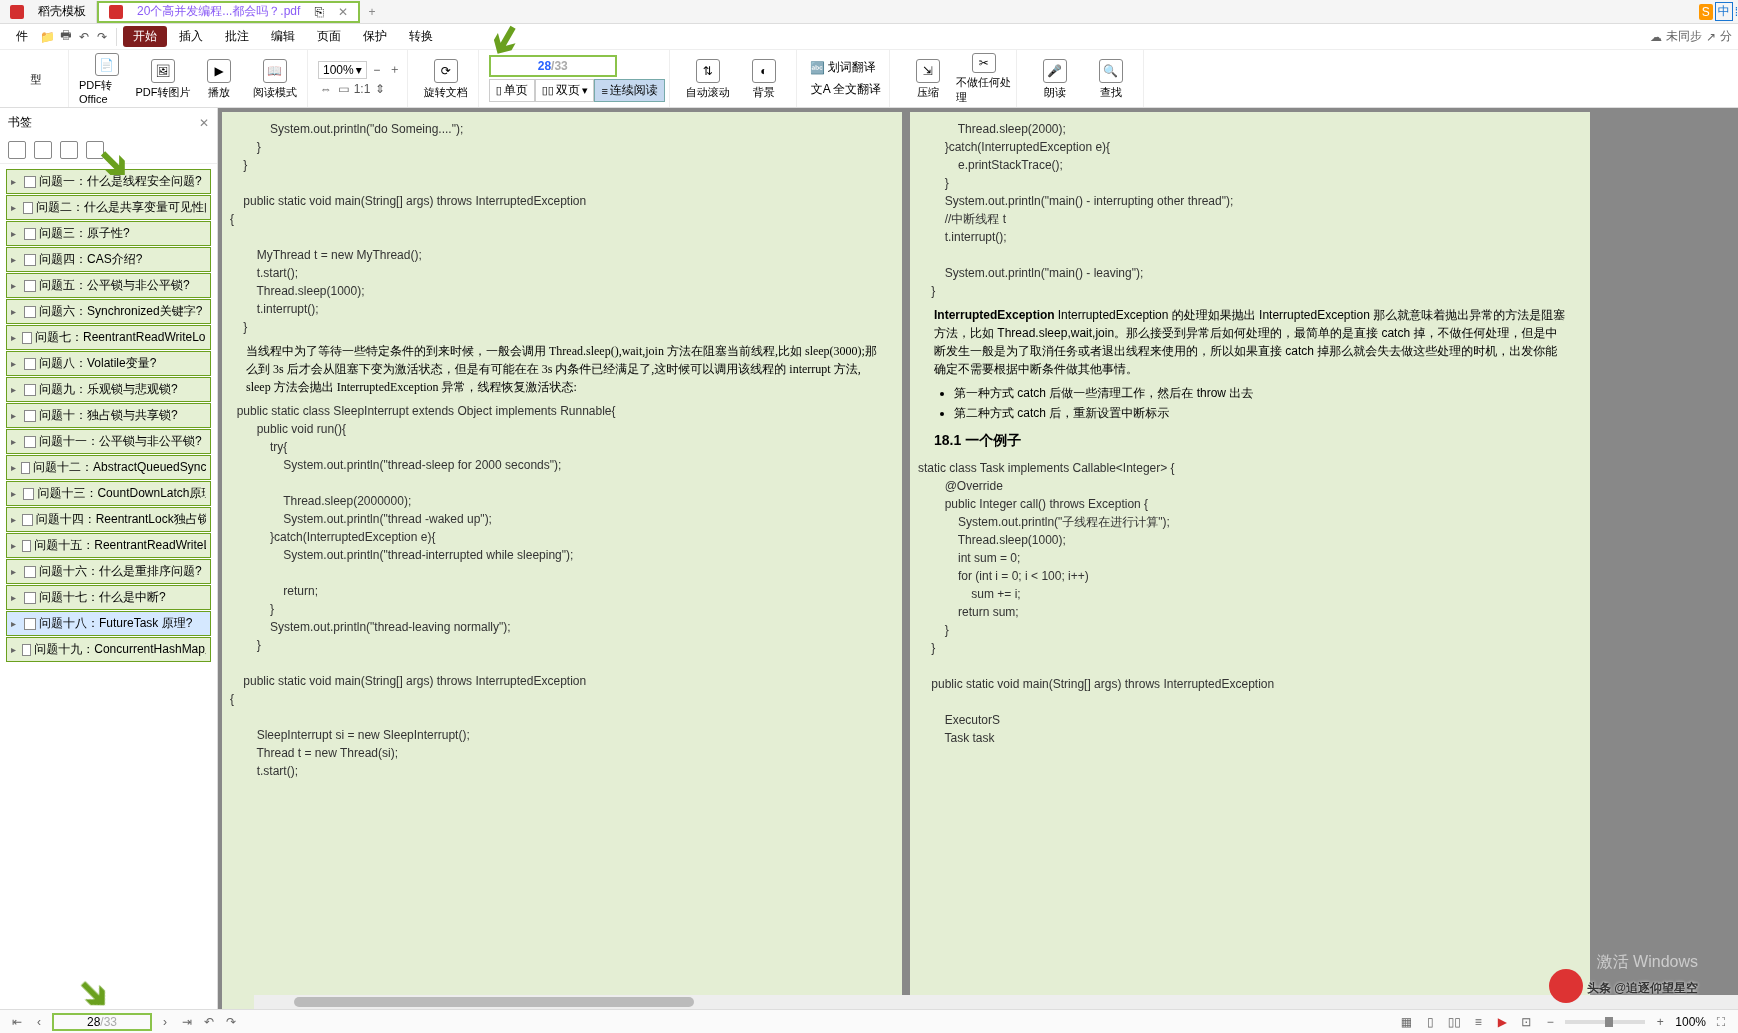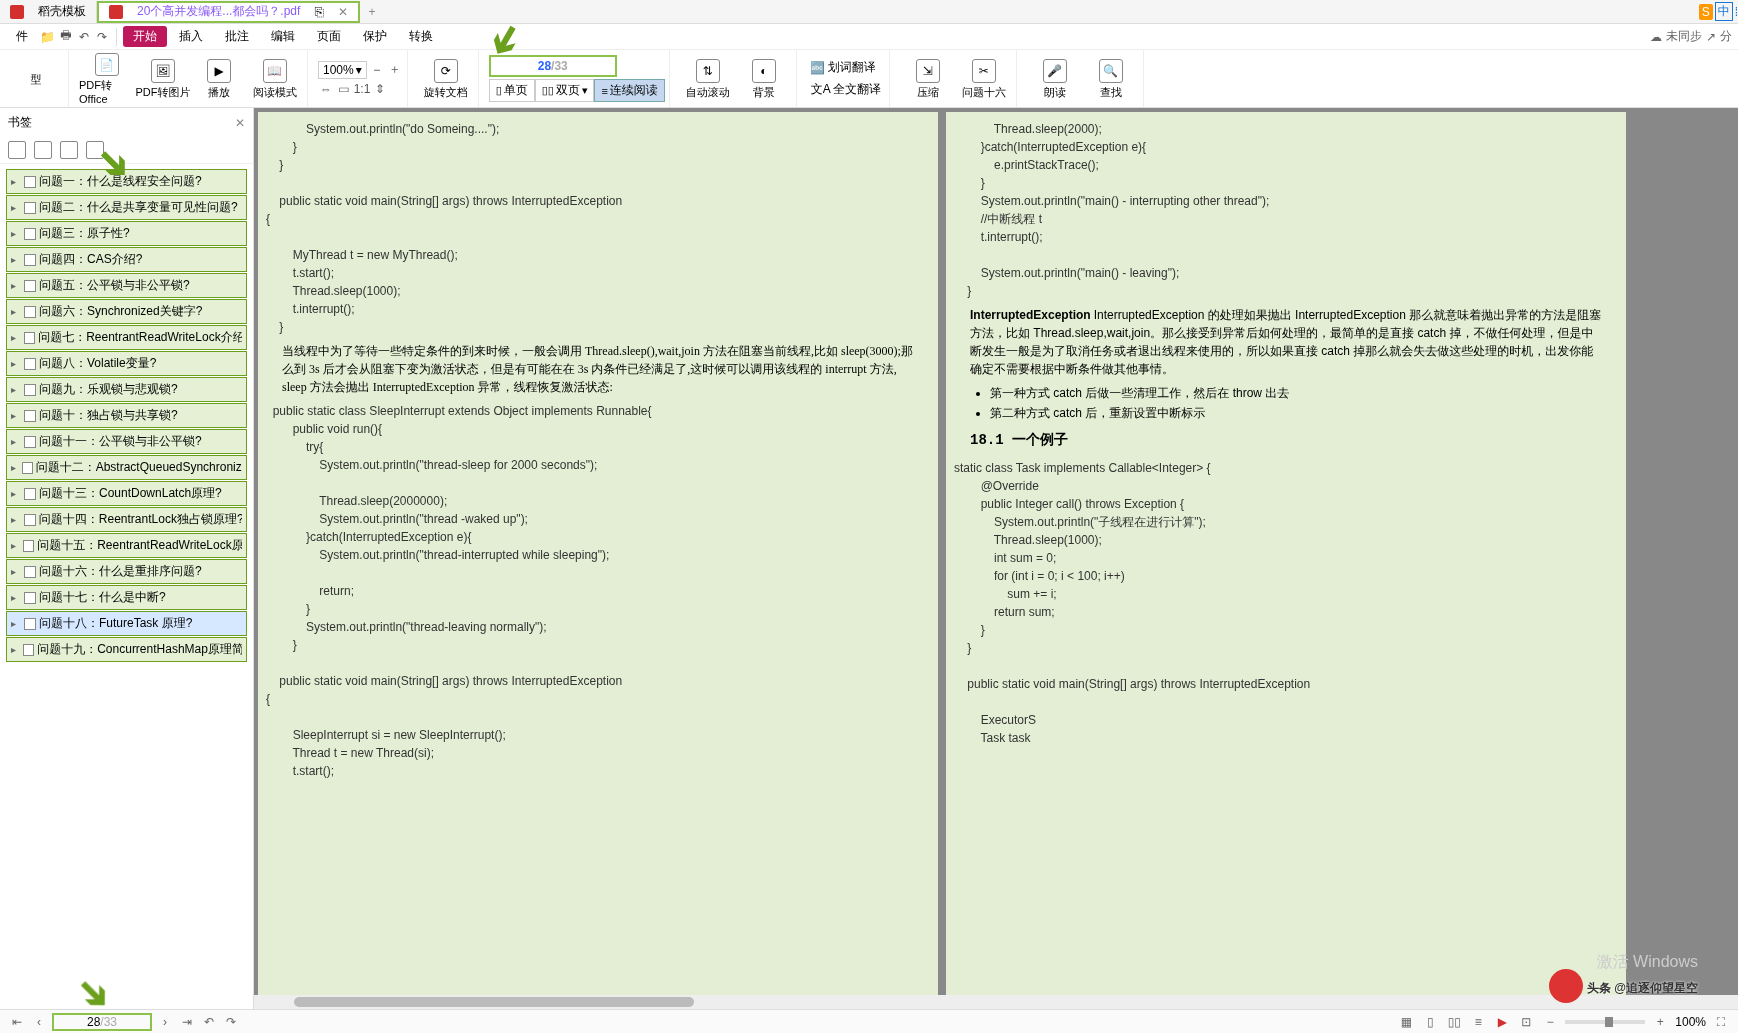--- a/index.html
+++ b/index.html
@@ -7,50 +7,50 @@
 .tabbar{height:24px;background:#f5f5f5;border-bottom:1px solid #ddd;display:flex;align-items:center;}
 .tab{height:22px;display:flex;align-items:center;padding:0 10px;border-right:1px solid #ddd;cursor:pointer;gap:14px;}
 .tab.active{background:#fff;border:2px solid #8bc34a;}
 .tab-ico{width:14px;height:14px;background:#d32f2f;border-radius:2px;display:inline-block;}
 .tab-ico.red{background:#d32f2f;}
 .tab-close{color:#888;}
 .tab-add{width:24px;text-align:center;color:#888;}
 .ribbon-tabs{height:26px;display:flex;align-items:center;padding:0 6px;border-bottom:1px solid #eee;gap:2px;justify-content:space-between;}
 .ribbon-left{display:flex;align-items:center;gap:2px;}
 .rtab{padding:2px 10px;border-radius:3px;cursor:pointer;}
-.rtab.active{background:#be185d;color:#fff;}
+.rtab.active{background:#7f1d1d;color:#fff;}
 .sm-ico{width:16px;height:16px;display:inline-flex;align-items:center;justify-content:center;color:#555;}
 .divider{width:1px;height:18px;background:#ddd;margin:0 4px;}
 .toolbar{height:58px;display:flex;align-items:center;border-bottom:1px solid #ddd;padding:0 4px;gap:6px;}
 .tool-group{display:flex;align-items:flex-end;gap:0px;height:100%;padding:2px 4px;border-right:1px solid #eee;}
 .tool-btn{display:flex;flex-direction:column;align-items:center;justify-content:center;width:56px;height:52px;cursor:pointer;gap:2px;}
 .tool-btn.small{width:auto;flex-direction:row;height:22px;padding:0 4px;}
 .tool-ico{width:24px;height:24px;border:1px solid #888;border-radius:3px;display:flex;align-items:center;justify-content:center;}
 .tool-lbl{font-size:11px;}
 .zoom-box{display:flex;align-items:center;gap:2px;border:1px solid #ccc;padding:1px 4px;}
 .page-input{border:2px solid #8bc34a;width:128px;height:22px;display:flex;align-items:center;justify-content:center;color:#2962ff;font-weight:bold;}
 .page-input span.total{color:#aaa;}
 .main{display:flex;height:calc(100% - 132px);}
-.sidebar{width:254px;border-right:1px solid #ddd;display:flex;flex-direction:column;justify-content:flex-end;}
+.sidebar{width:218px;border-right:1px solid #ddd;display:flex;flex-direction:column;justify-content:flex-end;}
 .side-header{display:flex;justify-content:space-between;align-items:center;padding:6px 8px;}
 .side-tools{display:flex;gap:8px;padding:4px 8px;border-bottom:1px solid #eee;}
 .side-tools .sico{width:18px;height:18px;border:1px solid #888;border-radius:2px;}
 .bookmark-list{flex:1;overflow:auto;padding:4px 2px;}
 .bm{display:flex;align-items:center;padding:3px 4px;margin:1px 4px;cursor:pointer;gap:3px;border:1px solid transparent;}
 .bm.hl{background:#e5f0d4;border:1px solid #6aa01e;}
 .bm.sel{background:#d5e8ff;}
 .bm .exp{width:10px;color:#666;font-size:10px;}
 .bm .bico{width:12px;height:12px;background:#fff;border:1px solid #888;}
 .bm .blbl{white-space:nowrap;overflow:hidden;}
 .content{flex:1;background:#888;overflow:auto;position:relative;display:flex;gap:8px;padding:4px;}
 .page{background:#e4eed4;width:680px;height:920px;padding:8px;font-family:Consolas,monospace;font-size:13px;line-height:1.5;overflow:hidden;}
 .page .txt{white-space:pre;color:#333;}
 .page .prose{font-family:"Microsoft YaHei";white-space:normal;margin:6px 16px;}
 .heading{border:2px solid #6aa01e;display:inline-block;padding:6px 12px;margin:8px 16px;font-weight:bold;font-size:15px;color:#333;font-family:"Microsoft YaHei";}
-.sub{font-weight:bold;margin:8px 16px;font-family:Liberation Mono, monospace;font-size:14px;}
+.sub{font-weight:bold;margin:8px 16px;font-family:Liberation Sans, sans-serif;font-size:14px;}
 ul.bul{margin:4px 36px;font-family:"Microsoft YaHei";}
 ul.bul li{margin:2px 0;}
 .statusbar{position:absolute;bottom:0;left:0;right:0;height:24px;border-top:1px solid #ddd;display:flex;align-items:center;justify-content:space-between;padding:0 8px;background:#fafafa;}
 .status-left{display:flex;align-items:center;gap:4px;}
 .status-right{display:flex;align-items:center;gap:6px;}
 .nav-btn{width:18px;height:18px;display:flex;align-items:center;justify-content:center;color:#666;cursor:pointer;}
 .page-input-btm{border:2px solid #8bc34a;width:100px;height:18px;display:flex;align-items:center;justify-content:center;}
 .arrow{position:absolute;color:#6aa01e;font-size:40px;font-weight:bold;z-index:50;pointer-events:none;}
 .ar1{left:98px;top:140px;transform:rotate(45deg);}
 .ar2{left:490px;top:18px;transform:rotate(120deg);}
@@ -180,21 +180,21 @@
     <div class="tool-btn small">🔤 <span>划词翻译</span></div>
     <div class="tool-btn small">文A <span>全文翻译</span></div>
   </div>
   <div class="tool-group">
     <div class="tool-btn">
         <div class="tool-ico">⇲</div>
         <span class="tool-lbl">压缩</span>
       </div>
     <div class="tool-btn">
         <div class="tool-ico">✂</div>
-        <span class="tool-lbl">问题十六</span>
+        <span class="tool-lbl">不做任何处理</span>
       </div>
   </div>
   <div class="tool-group">
     <div class="tool-btn">
         <div class="tool-ico">🎤</div>
         <span class="tool-lbl">朗读</span>
       </div>
     <div class="tool-btn">
         <div class="tool-ico">🔍</div>
         <span class="tool-lbl">查找</span>

